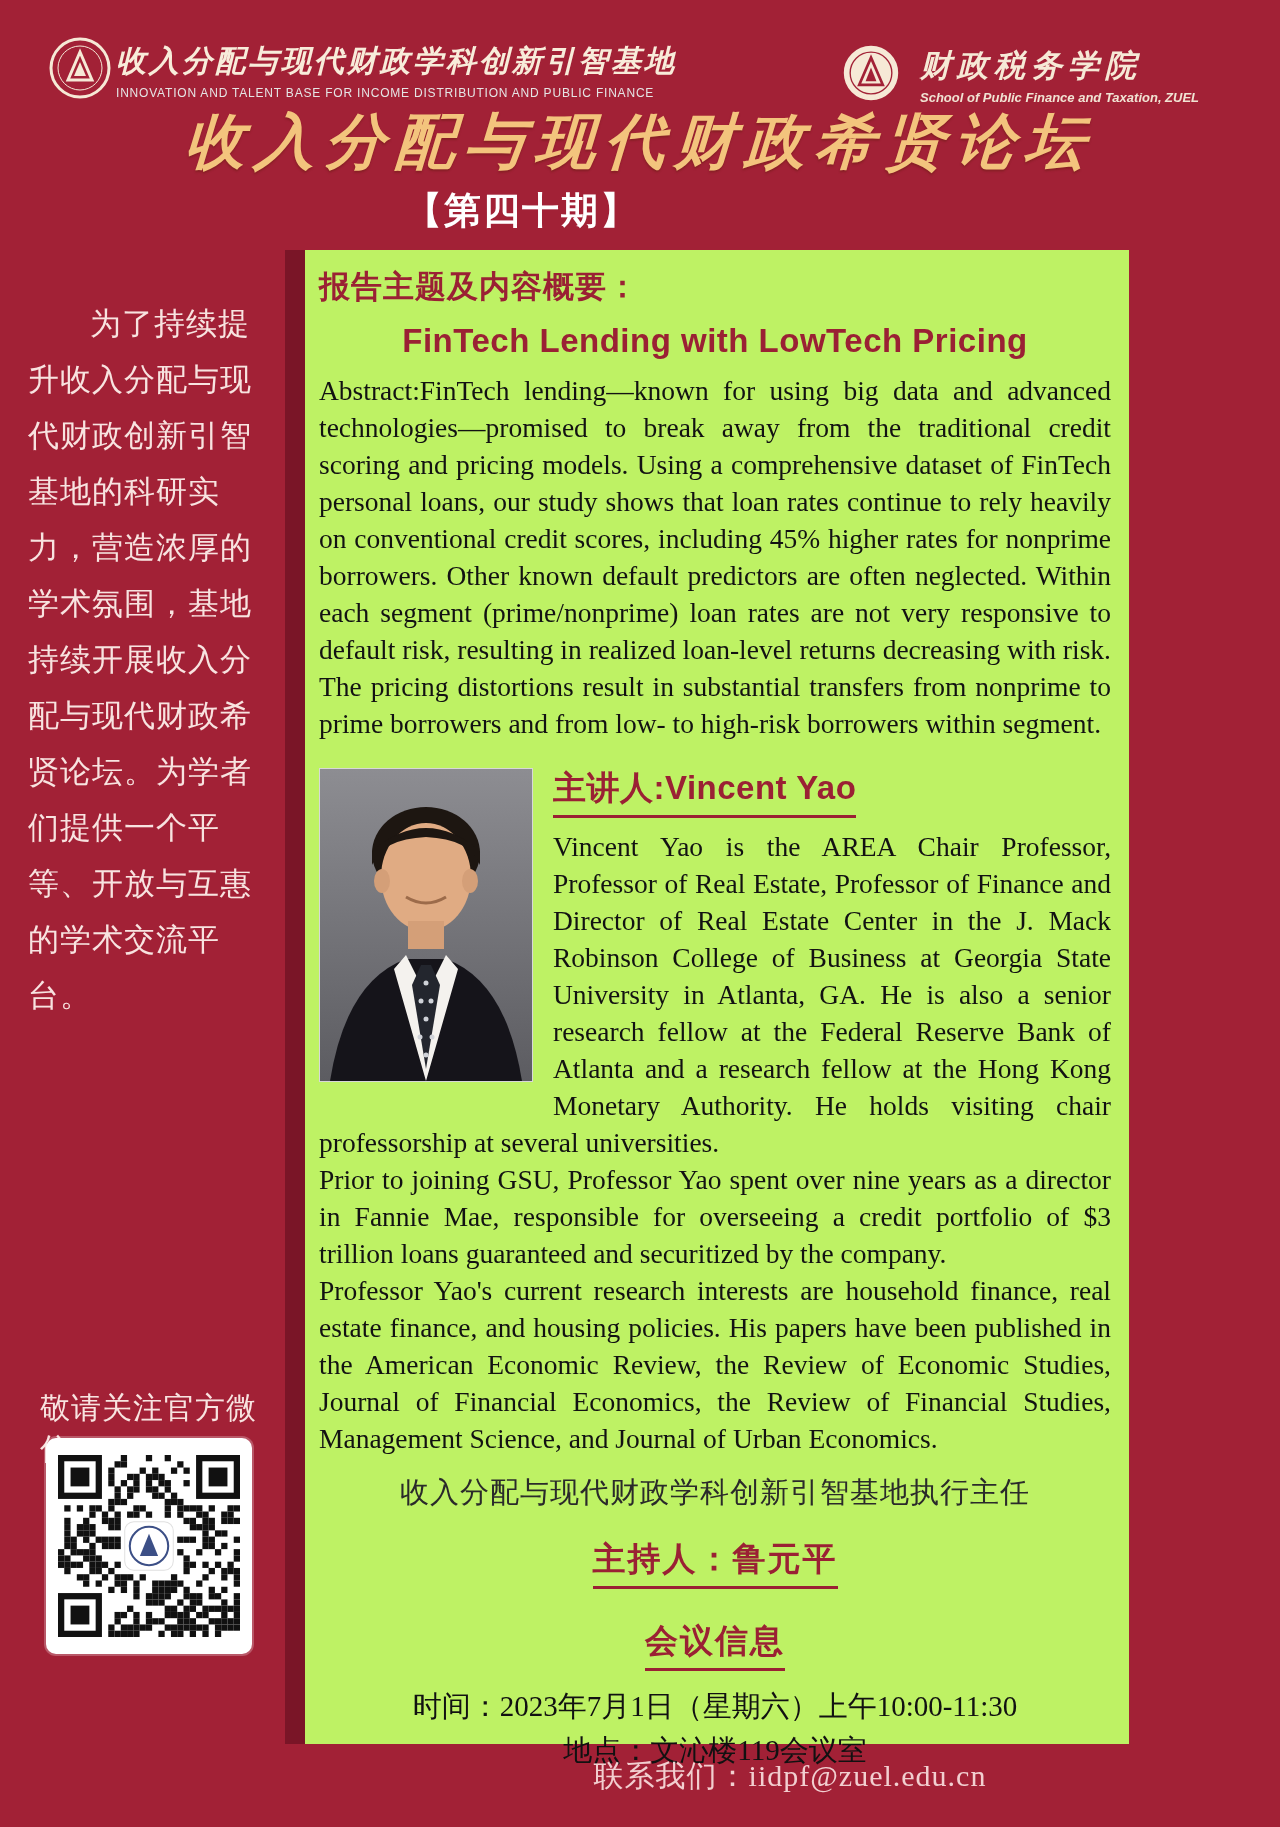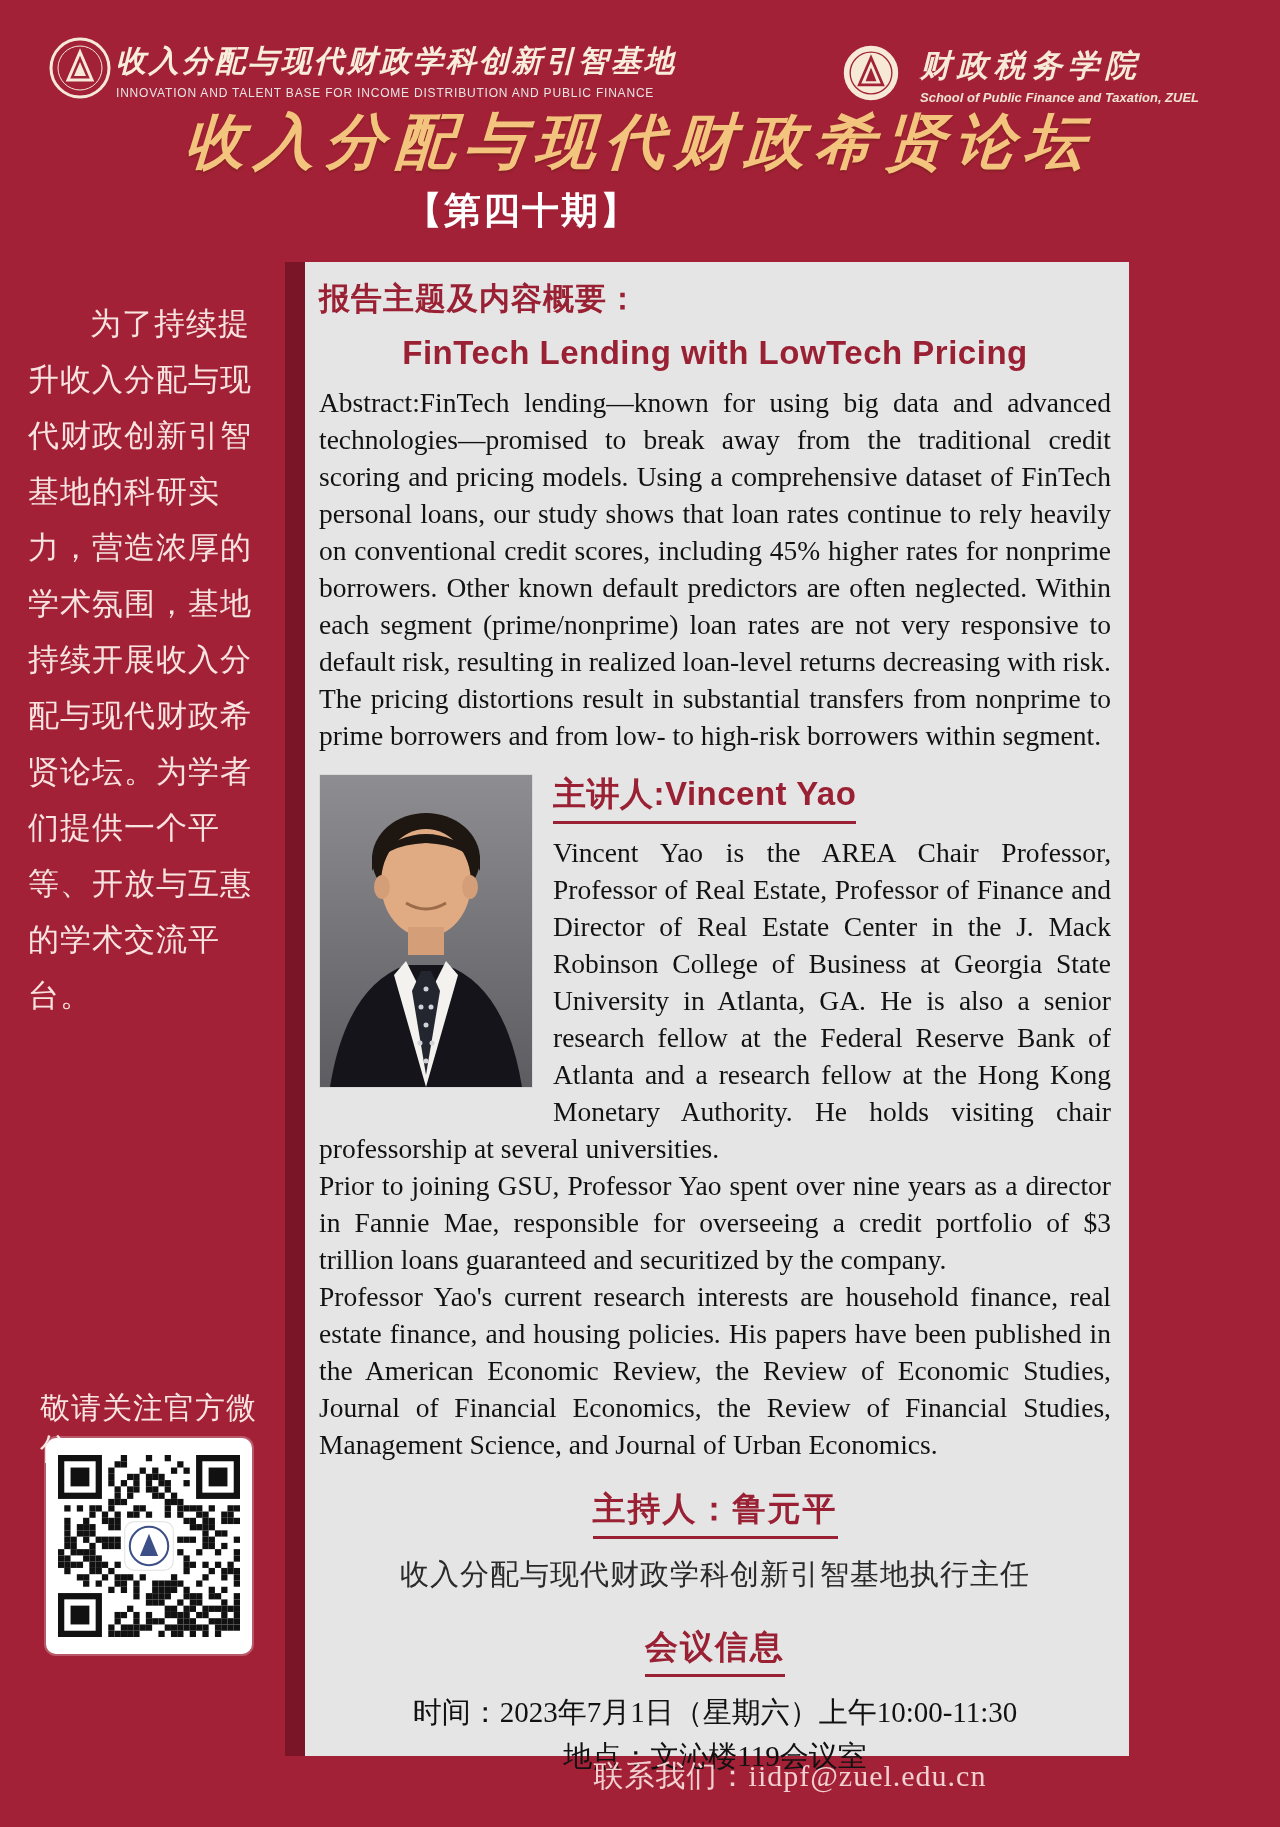--- a/index.html
+++ b/index.html
@@ -45,31 +45,31 @@
   }
   .qr-box{
     left:46px;top:1438px;width:206px;height:216px;
     background:#ffffff;border-radius:10px;
     display:flex;align-items:center;justify-content:center;
     box-shadow:0 0 0 2px rgba(255,255,255,.25);
   }
 
   
   .panel{
-    left:285px;top:262px;width:792px;height:1478px;
-    background:#e5e5e5;
+    left:285px;top:250px;width:792px;height:1478px;
+    background:#bef264;
     border-left:20px solid #7a1527;
     padding:16px 18px 0 14px;box-sizing:content-box;
   }
   .section-label{font-size:31px;font-weight:700;color:#9a2134;letter-spacing:1px;}
   .talk-title{margin-top:14px;text-align:center;font-size:33px;font-weight:700;color:#9a2134;letter-spacing:.5px;}
   .serif{font-family:"Liberation Serif",serif;color:#121212;}
   .abstract{margin-top:12px;font-size:27.5px;line-height:37px;text-align:justify;}
 
-  .speaker{margin-top:16px;}
+  .speaker{margin-top:22px;}
   .speaker::after{content:"";display:block;clear:both;}
   .photo{
     float:left;width:212px;height:312px;margin:4px 20px 6px 0;
     border:1px solid #d8d8d8;background:#77777c;
   }
   .speaker-heading{
     display:inline-block;font-size:33px;font-weight:700;color:#9a2134;
     border-bottom:3px solid #9a2134;padding-bottom:4px;margin:2px 0 10px 0;letter-spacing:.5px;
   }
   .bio{font-size:27.5px;line-height:37px;text-align:justify;}
@@ -463,24 +463,24 @@
     </span>
     <div>
       <span class="speaker-heading">主讲人:Vincent Yao</span>
     </div>
     <div class="bio serif">Vincent Yao is the AREA Chair Professor, Professor of Real Estate, Professor of Finance and Director of Real Estate Center in the J. Mack Robinson College of Business at Georgia State University in Atlanta, GA. He is also a senior research fellow at the Federal Reserve Bank of Atlanta and a research fellow at the Hong Kong Monetary Authority. He holds visiting chair professorship at several universities.</div>
   </div>
 
   <div class="bio serif">Prior to joining GSU, Professor Yao spent over nine years as a director in Fannie Mae, responsible for overseeing a credit portfolio of $3 trillion loans guaranteed and securitized by the company.</div>
   <div class="bio serif">Professor Yao's current research interests are household finance, real estate finance, and housing policies. His papers have been published in the American Economic Review, the Review of Economic Studies, Journal of Financial Economics, the Review of Financial Studies, Management Science, and Journal of Urban Economics.</div>
 
+  <div class="center-row host-title">收入分配与现代财政学科创新引智基地执行主任</div>
   <div class="center-row">
     <span class="host-heading">主持人：鲁元平</span>
   </div>
-  <div class="center-row host-title">收入分配与现代财政学科创新引智基地执行主任</div>
 
   <div class="center-row">
     <span class="meeting-heading">会议信息</span>
   </div>
   <div class="center-row meeting-line serif">时间：2023年7月1日（星期六）上午10:00-11:30</div>
   <div class="center-row meeting-line serif" style="margin-top:2px;">地点：文沁楼119会议室</div>
 
 </div>
 
 <div class="abs footer-contact">联系我们：iidpf@zuel.edu.cn</div>

